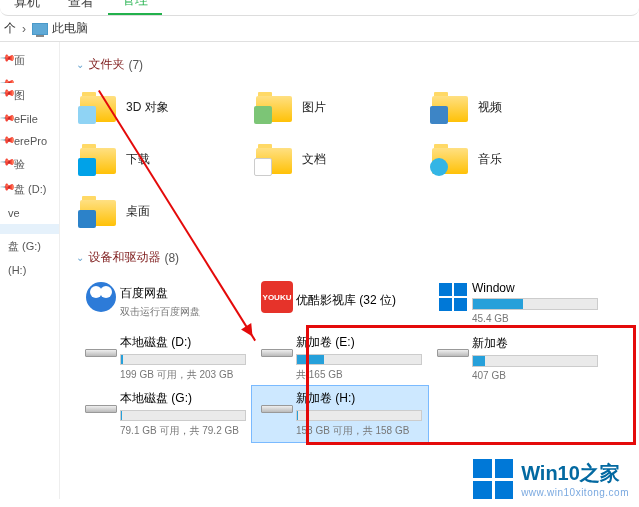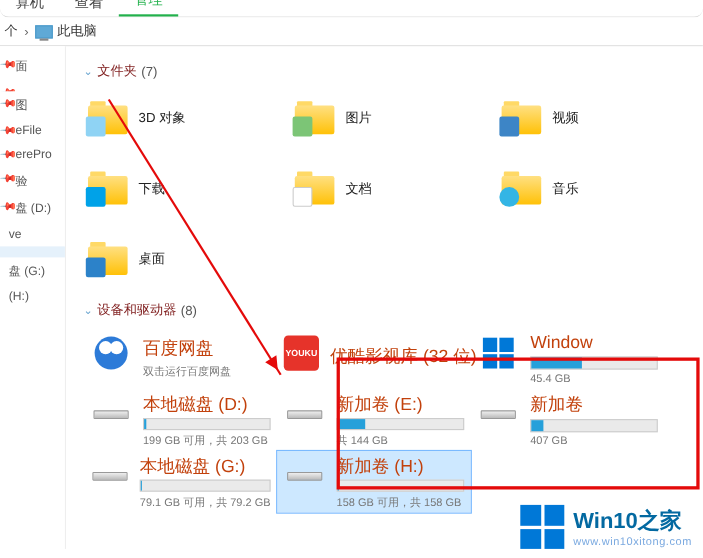--- a/index.html
+++ b/index.html
@@ -20,49 +20,49 @@
 .sb-item .pin { color:#999; font-size:10px; position:absolute; left:2px; top:5px; transform:rotate(45deg); }
 .sb-item.pinned { padding-left:14px; }
 .sb-item.sel { background:#e5f1fb; }
 
 .content { flex:1; padding:10px 10px 10px 16px; overflow:hidden; position:relative; }
 .group-header { display:flex; align-items:center; font-size:12px; color:#222; margin:4px 0 8px 0; }
 .group-header .chev { color:#6aa5d0; margin-right:4px; font-size:10px; }
 .group-title { color:#7f1d1d; }
 .count { margin-left:4px; color:#555; }
 
-.folders-grid { display:flex; flex-wrap:wrap; gap:12px; margin-bottom:12px; }
+.folders-grid { display:flex; flex-wrap:wrap; gap:0px; margin-bottom:12px; }
 .folder-item { width:176px; height:52px; display:flex; align-items:center; padding:4px; }
 .folder-icon { width:36px; height:30px; margin-right:10px; position:relative; }
 .folder-icon .base { width:36px; height:26px; background:linear-gradient(#ffe082,#ffc107); border-radius:2px; position:absolute; bottom:0; }
 .folder-icon .tab { width:14px; height:6px; background:#ffd966; position:absolute; top:0; left:2px; border-radius:1px 1px 0 0; }
 .folder-icon .badge { position:absolute; bottom:-2px; left:-2px; width:18px; height:18px; border-radius:2px; }
 .badge.b-3d { background:#8fd3f4; }
 .badge.b-video { background:#3d85c6; }
 .badge.b-pic { background:#7cc576; }
 .badge.b-doc { background:#fff; border:1px solid #ccc; }
 .badge.b-dl { background:#00a2e8; }
 .badge.b-music { background:#33b5e5; border-radius:50%; }
 .badge.b-desk { background:#2c82c9; }
 .folder-label { font-size:12px; color:#222; }
 
 .drives-grid { display:flex; flex-wrap:wrap; gap:0; }
 .drive-item { width:176px; height:56px; display:flex; padding:4px 6px; }
 .drive-item.selected { background:#cde8ff; outline:1px solid #7abaff; }
-.drive-icon { width:38px; height:38px; margin-right:10px; display:flex; align-items:center; justify-content:center; }
+.drive-icon { width:38px; height:38px; display:flex; align-items:center; justify-content:center; }
 .disk { width:32px; height:8px; background:linear-gradient(#eee,#bbb); border:1px solid #999; border-radius:1px; }
 .baidu-icon { width:30px; height:30px; border-radius:50%; background:#2d7bd8; position:relative; }
 .baidu-icon::before, .baidu-icon::after { content:""; position:absolute; background:#fff; border-radius:50%; width:12px; height:12px; }
 .baidu-icon::before { top:4px; left:4px; }
 .baidu-icon::after { top:4px; right:4px; }
 .youku-icon { width:32px; height:32px; background:#e6332a; border-radius:4px; color:#fff; font-size:8px; display:flex; align-items:center; justify-content:center; font-weight:bold; }
 .win-icon { width:28px; height:28px; display:grid; grid-template:1fr 1fr/1fr 1fr; gap:2px; }
 .win-icon div { background:#0078d7; }
 .drive-info { flex:1; display:flex; flex-direction:column; justify-content:center; }
-.drive-title { font-size:16px; color:#c2410c; margin-bottom:3px; white-space:nowrap; overflow:hidden; }
+.drive-title { font-size:12px; color:#000000; margin-bottom:3px; white-space:nowrap; overflow:hidden; }
 .drive-bar { width:100%; height:12px; background:#eaeaea; border:1px solid #ccc; margin-bottom:3px; position:relative; }
 .drive-bar-fill { height:100%; background:#26a0da; }
 .drive-sub { font-size:10px; color:#777; white-space:nowrap; overflow:hidden; }
 
 .highlight-box { position:absolute; border:3px solid #e40a0a; pointer-events:none; z-index:30; }
 .arrow-line { position:absolute; width:2px; background:#e40a0a; transform-origin:top left; z-index:29; pointer-events:none; }
 .arrow-line::after { content:""; position:absolute; bottom:-1px; left:-5px; border:6px solid transparent; border-top:12px solid #e40a0a; }
 
 .watermark { position:absolute; right:10px; bottom:8px; display:flex; align-items:center; z-index:40; }
 .wm-logo { display:grid; grid-template:1fr 1fr/1fr 1fr; gap:3px; width:40px; height:40px; margin-right:8px; }
@@ -222,21 +222,21 @@
         </div>
         <div class="drive-item">
           <div class="drive-icon">
             <div class="disk"></div>
           </div>
           <div class="drive-info">
             <div class="drive-title">新加卷 (E:)</div>
             <div class="drive-bar">
               <div class="drive-bar-fill" style="width:22%"></div>
             </div>
-            <div class="drive-sub">共 144 GB</div>
+            <div class="drive-sub">共 165 GB</div>
           </div>
         </div>
         <div class="drive-item">
           <div class="drive-icon">
             <div class="disk"></div>
           </div>
           <div class="drive-info">
             <div class="drive-title">新加卷</div>
             <div class="drive-bar">
               <div class="drive-bar-fill" style="width:10%"></div>

